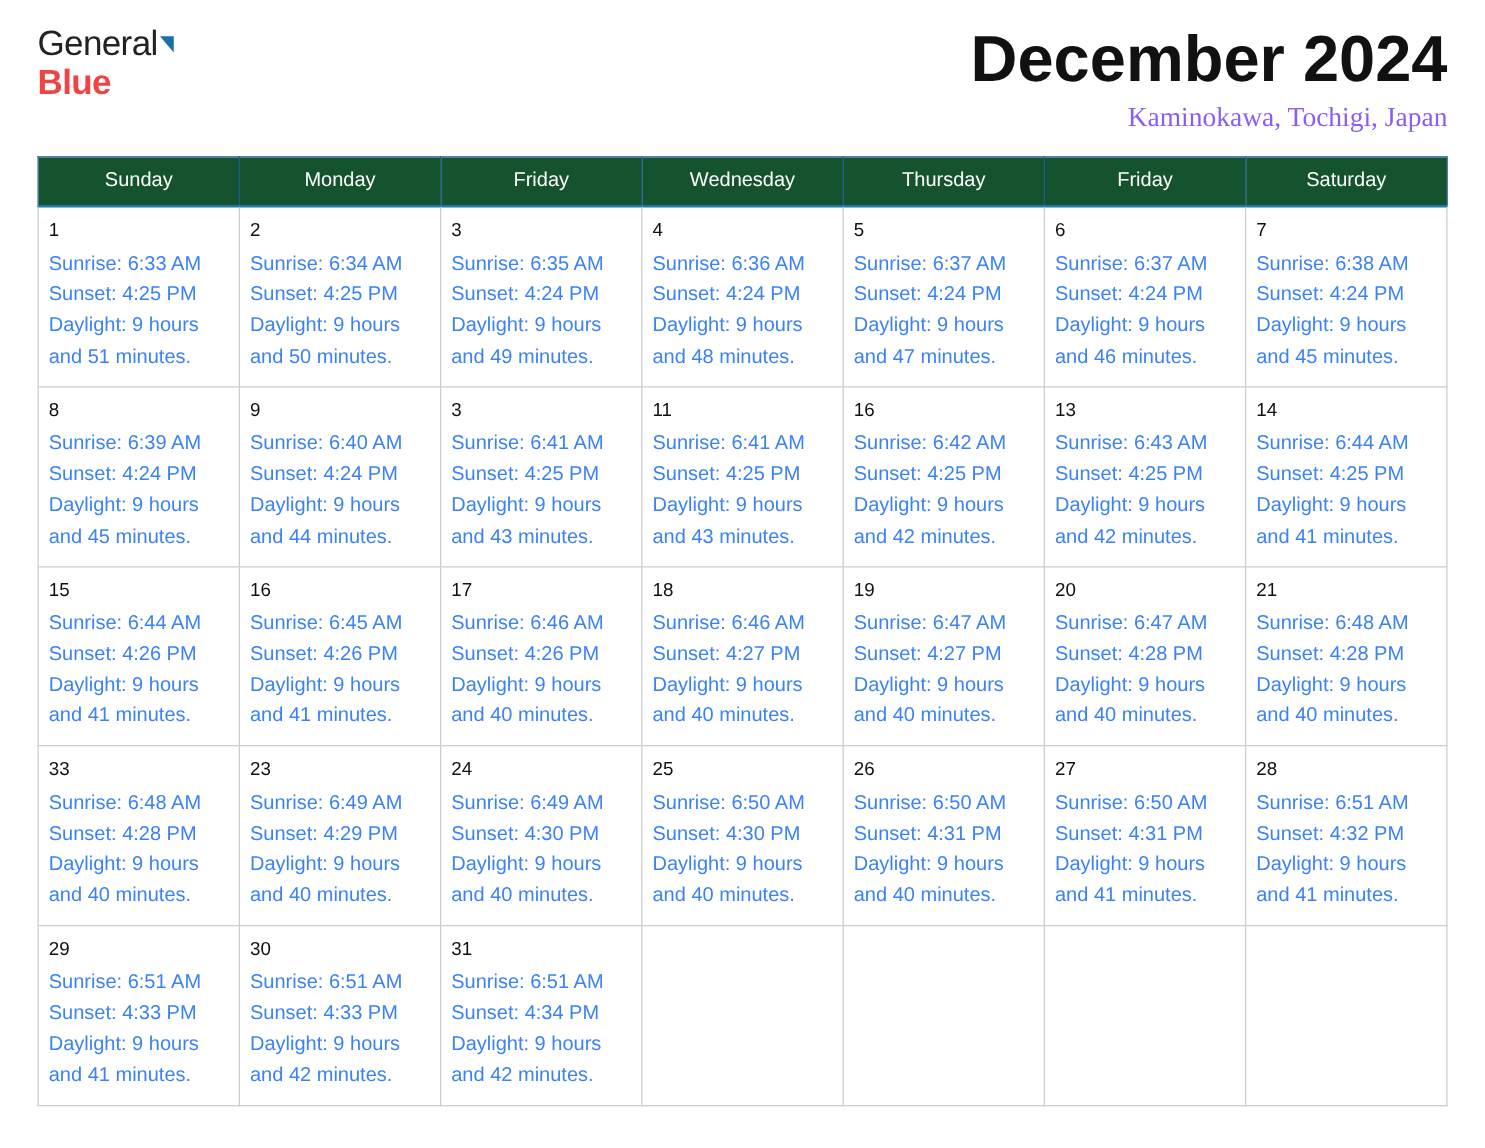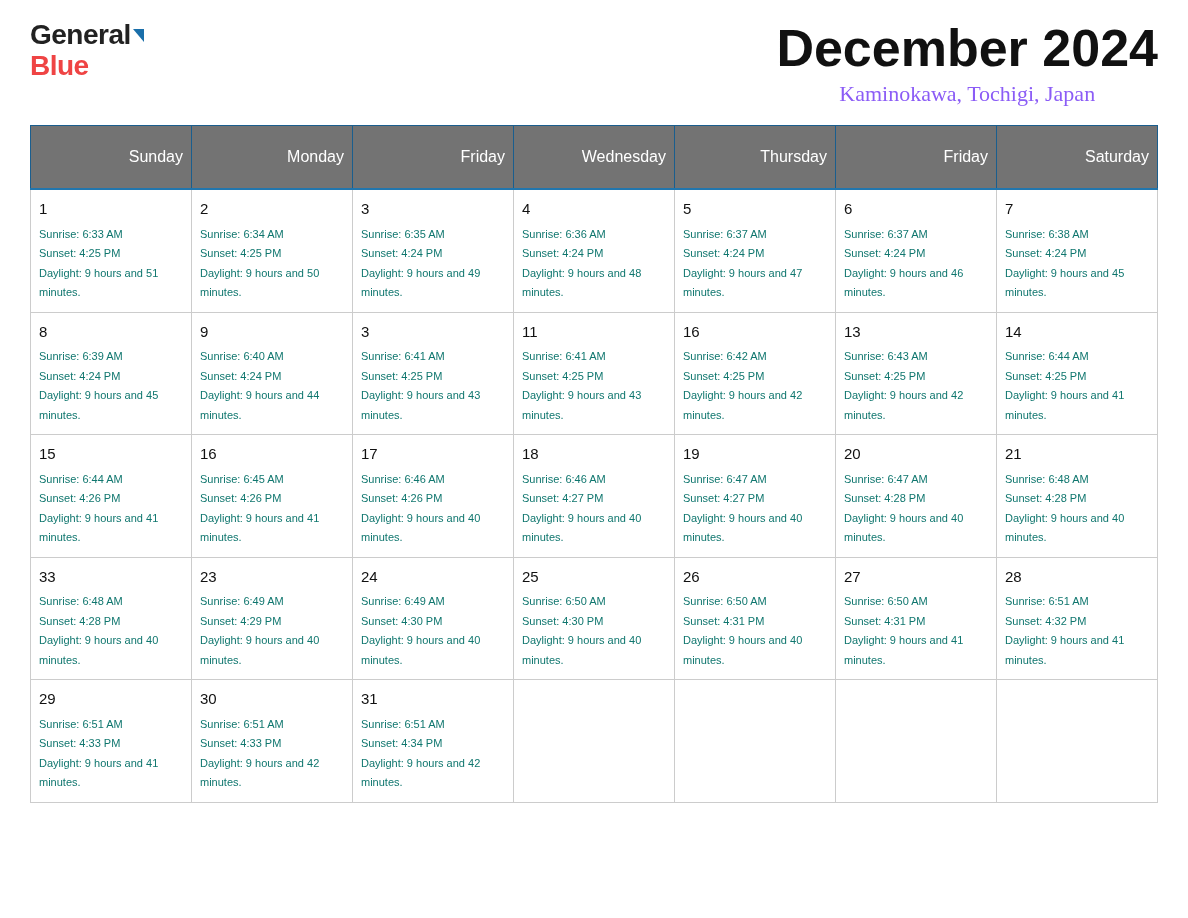--- a/index.html
+++ b/index.html
@@ -17,21 +17,21 @@
       align-items: flex-start;
       margin-bottom: 18px;
     }
     .logo {
       display: flex;
       flex-direction: column;
       align-items: flex-start;
     }
     .logo-general {
       font-size: 28px;
-      font-weight: bold;
+      font-weight: normal;
       color: #222;
       letter-spacing: -0.5px;
       line-height: 1.1;
     }
     .logo-arrow {
       display: inline-block;
       width: 0;
       height: 0;
       border-left: 11px solid transparent;
       border-right: 0px solid transparent;
@@ -44,68 +44,68 @@
       font-weight: bold;
       color: #ef4444;
       letter-spacing: -0.5px;
       line-height: 1.1;
     }
     .logo-top-row {
       display: flex;
       align-items: center;
     }
     .title-block {
-      text-align: center;
+      text-align: right;
     }
     .calendar-title {
       font-size: 52px;
       font-weight: bold;
       color: #111;
       line-height: 1.1;
     }
     .calendar-subtitle {
       font-size: 22px;
       color: #8b5cf6;
       margin-top: 4px;
       font-family: Liberation Serif, serif;
     }
     table {
       width: 100%;
       border-collapse: collapse;
       table-layout: fixed;
     }
     thead tr th {
-      background: #737373;
+      background: #14532d;
       color: #fff;
-      padding: 22px 8px;
+      padding: 10px 8px;
       font-size: 16px;
       font-weight: normal;
-      text-align: right;
+      text-align: center;
       border: 1px solid #1a5e8e;
     }
     tbody tr td {
       vertical-align: top;
       padding: 8px 8px 10px 8px;
       border: 1px solid #ccc;
       font-size: 13px;
       line-height: 1.5;
       min-height: 90px;
       height: 105px;
       background: #fff;
     }
     tbody tr td .day-num {
       font-size: 15px;
       font-weight: normal;
       display: block;
       margin-bottom: 3px;
       color: #111;
     }
     tbody tr td .day-info {
-      font-size: 11px;
-      color: #0f766e;
+      font-size: 16px;
+      color: #3b82f6;
       line-height: 1.55;
     }
     tbody tr:first-child td {
       border-top: 2px solid #2176ae;
     }
     tbody tr td:first-child {
       border-left: 1px solid #ccc;
     }
     .empty-cell {
       background: #fff;

